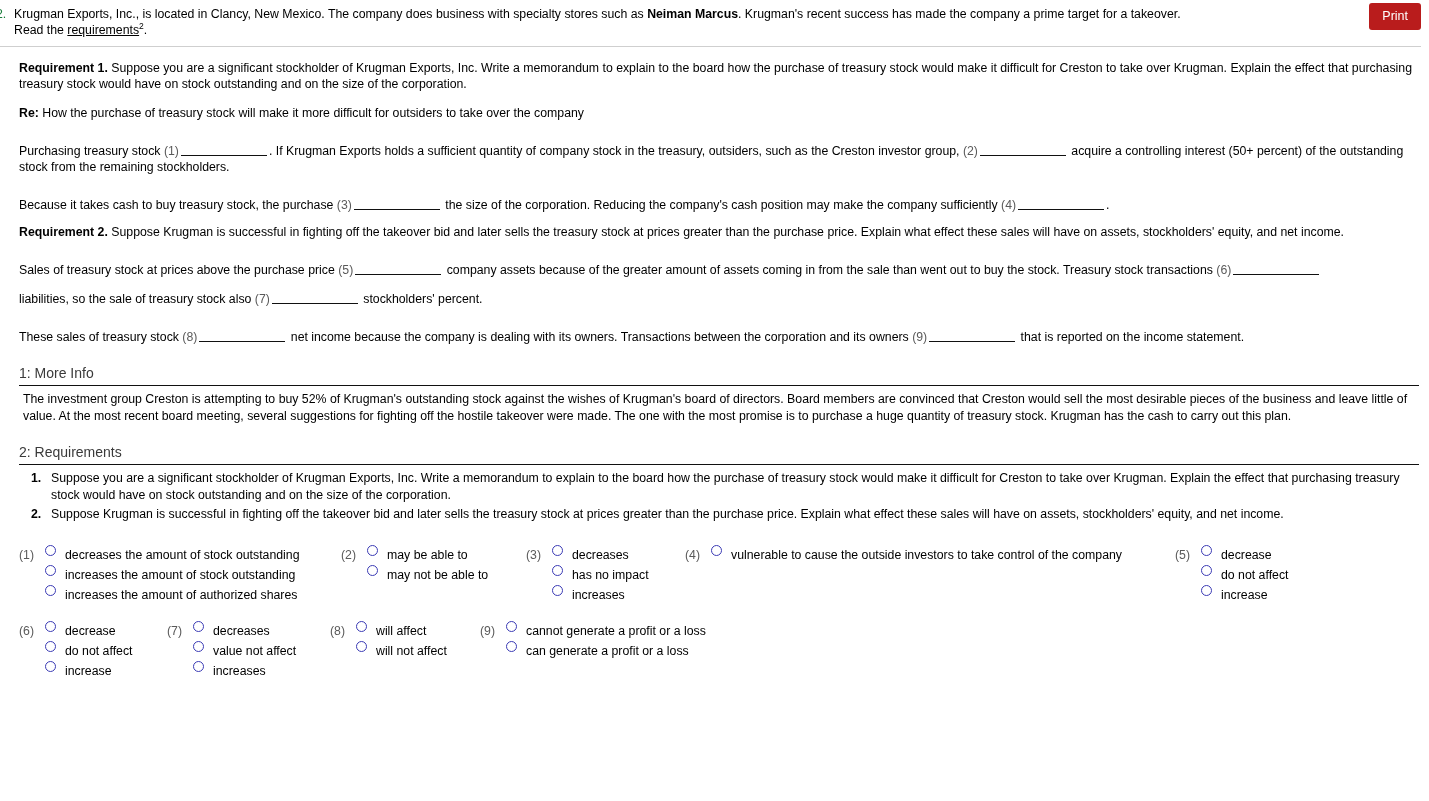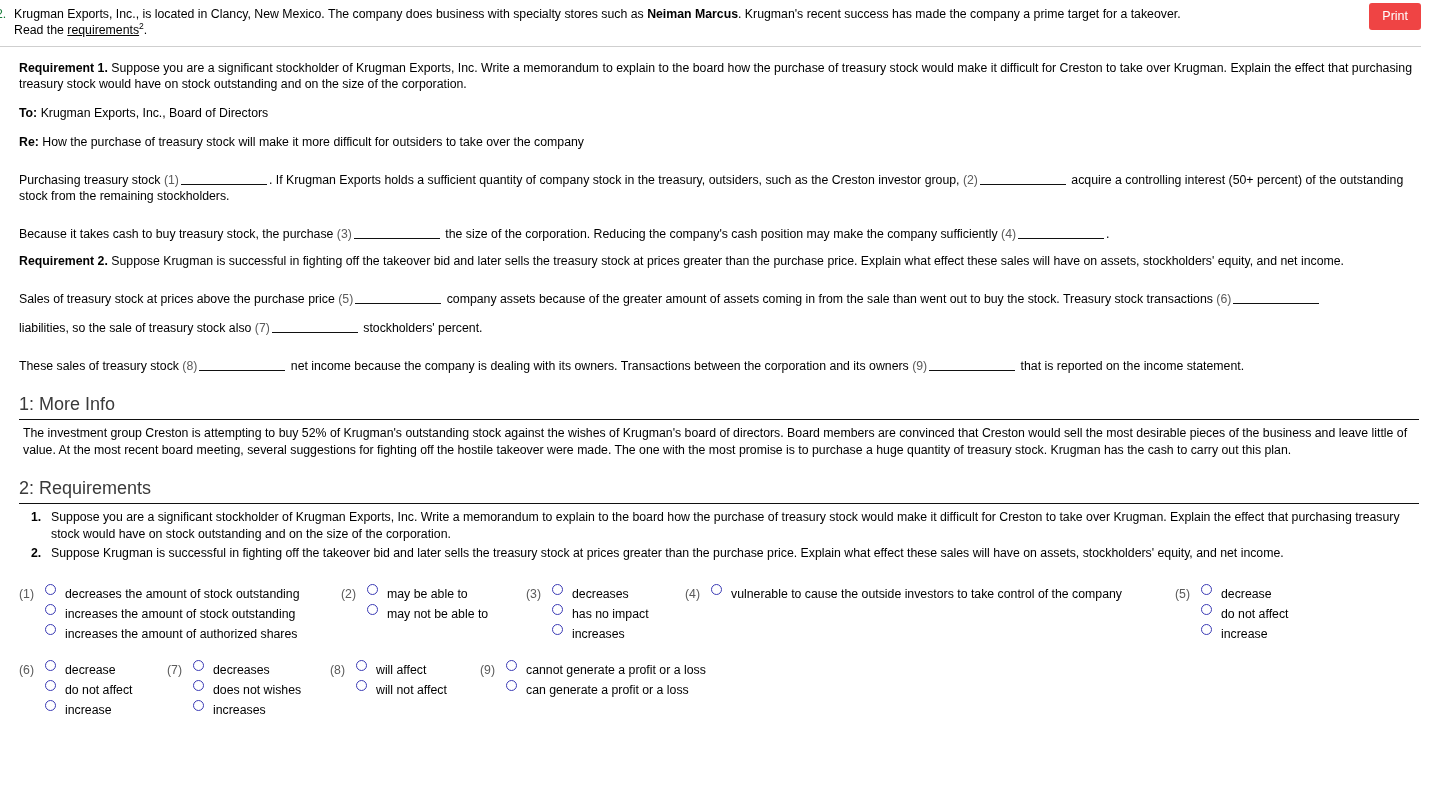--- a/index.html
+++ b/index.html
@@ -33,21 +33,21 @@
   .q-body { flex: 1 1 auto; padding-right: 80px; }
   .q-line { line-height: 16px; }
   .bold { font-weight: bold; }
   .green { color: #1a7d3c; }
   .sup { font-size: 8.5px; vertical-align: super; line-height: 0; }
   .link { text-decoration: underline; color: #000; cursor: pointer; }
 
   .print-btn {
     position: absolute;
     right: 0px; top: 3px;
-    background: #ef4444;
+    background: #b91c1c;
     color: #ffffff;
     border: none;
     border-radius: 3px;
     font-family: "Liberation Sans", sans-serif;
     font-size: 12.5px;
     padding: 6px 13px 7px 13px;
     cursor: pointer;
     line-height: 14px;
   }
 
@@ -63,21 +63,21 @@
     border-bottom: 1.4px solid #111;
     height: 10px;
     margin: 0 2px -1px 2px;
     vertical-align: baseline;
   }
 
   
   .panel { margin-top: 20px; padding: 0 10px 0 19px; }
   .panel-title {
     color: #3a3a3a;
-    font-size: 18px;
+    font-size: 14px;
     padding-bottom: 4px;
   }
   .panel-rule {
     border-top: 1.5px solid #111;
     margin-bottom: 5px;
   }
   .panel-body { line-height: 16.5px; padding-left: 4px; }
   .req-list {
     margin: 0; padding: 0 0 0 4px;
     list-style: none;
@@ -133,21 +133,20 @@
         <div class="q-line"><span>Read the </span><span class="link">requirements</span><span class="sup">2</span><span>.</span></div>
       </div>
     </div>
     <button class="print-btn">Print</button>
   </div>
 
   <div class="content">
 
     <div class="para"><span class="bold">Requirement 1.</span><span> Suppose you are a significant stockholder of Krugman Exports, Inc. Write a memorandum to explain to the board how the purchase of treasury stock would make it difficult for Creston to take over Krugman. Explain the effect that purchasing treasury stock would have on stock outstanding and on the size of the corporation.</span></div>
 
-    <div class="para"><span class="bold">To:</span><span> Krugman Exports, Inc., Board of Directors</span></div>
 
     <div class="para"><span class="bold">Re:</span><span> How the purchase of treasury stock will make it more difficult for outsiders to take over the company</span></div>
 
     <div class="para blank-row"><span>Purchasing treasury stock </span><span class="lbl-num">(1)</span><span class="blank"></span><span>. If Krugman Exports holds a sufficient quantity of company stock in the treasury, outsiders, such as the Creston investor group, </span><span class="lbl-num">(2)</span><span class="blank"></span><span> acquire a controlling interest (50+ percent) of the outstanding stock from the remaining stockholders.</span></div>
 
     <div class="para blank-row"><span>Because it takes cash to buy treasury stock, the purchase </span><span class="lbl-num">(3)</span><span class="blank"></span><span> the size of the corporation. Reducing the company's cash position may make the company sufficiently </span><span class="lbl-num">(4)</span><span class="blank"></span><span>.</span></div>
 
     <div class="para tight"><span class="bold">Requirement 2.</span><span> Suppose Krugman is successful in fighting off the takeover bid and later sells the treasury stock at prices greater than the purchase price. Explain what effect these sales will have on assets, stockholders' equity, and net income.</span></div>
 
     <div class="para blank-row"><span>Sales of treasury stock at prices above the purchase price </span><span class="lbl-num">(5)</span><span class="blank"></span><span> company assets because of the greater amount of assets coming in from the sale than went out to buy the stock. Treasury stock transactions </span><span class="lbl-num">(6)</span><span class="blank"></span></div>
@@ -281,21 +280,21 @@
 
       <div class="choice-group" style="width:163px">
         <span class="grp-label">(7)</span>
         <div class="opts">
           <div class="opt">
               <span class="radio"></span>
               <span class="opt-label">decreases</span>
             </div>
           <div class="opt">
               <span class="radio"></span>
-              <span class="opt-label">does not wishes</span>
+              <span class="opt-label">value not affect</span>
             </div>
           <div class="opt">
               <span class="radio"></span>
               <span class="opt-label">increases</span>
             </div>
         </div>
       </div>
 
       <div class="choice-group" style="width:150px">
         <span class="grp-label">(8)</span>

